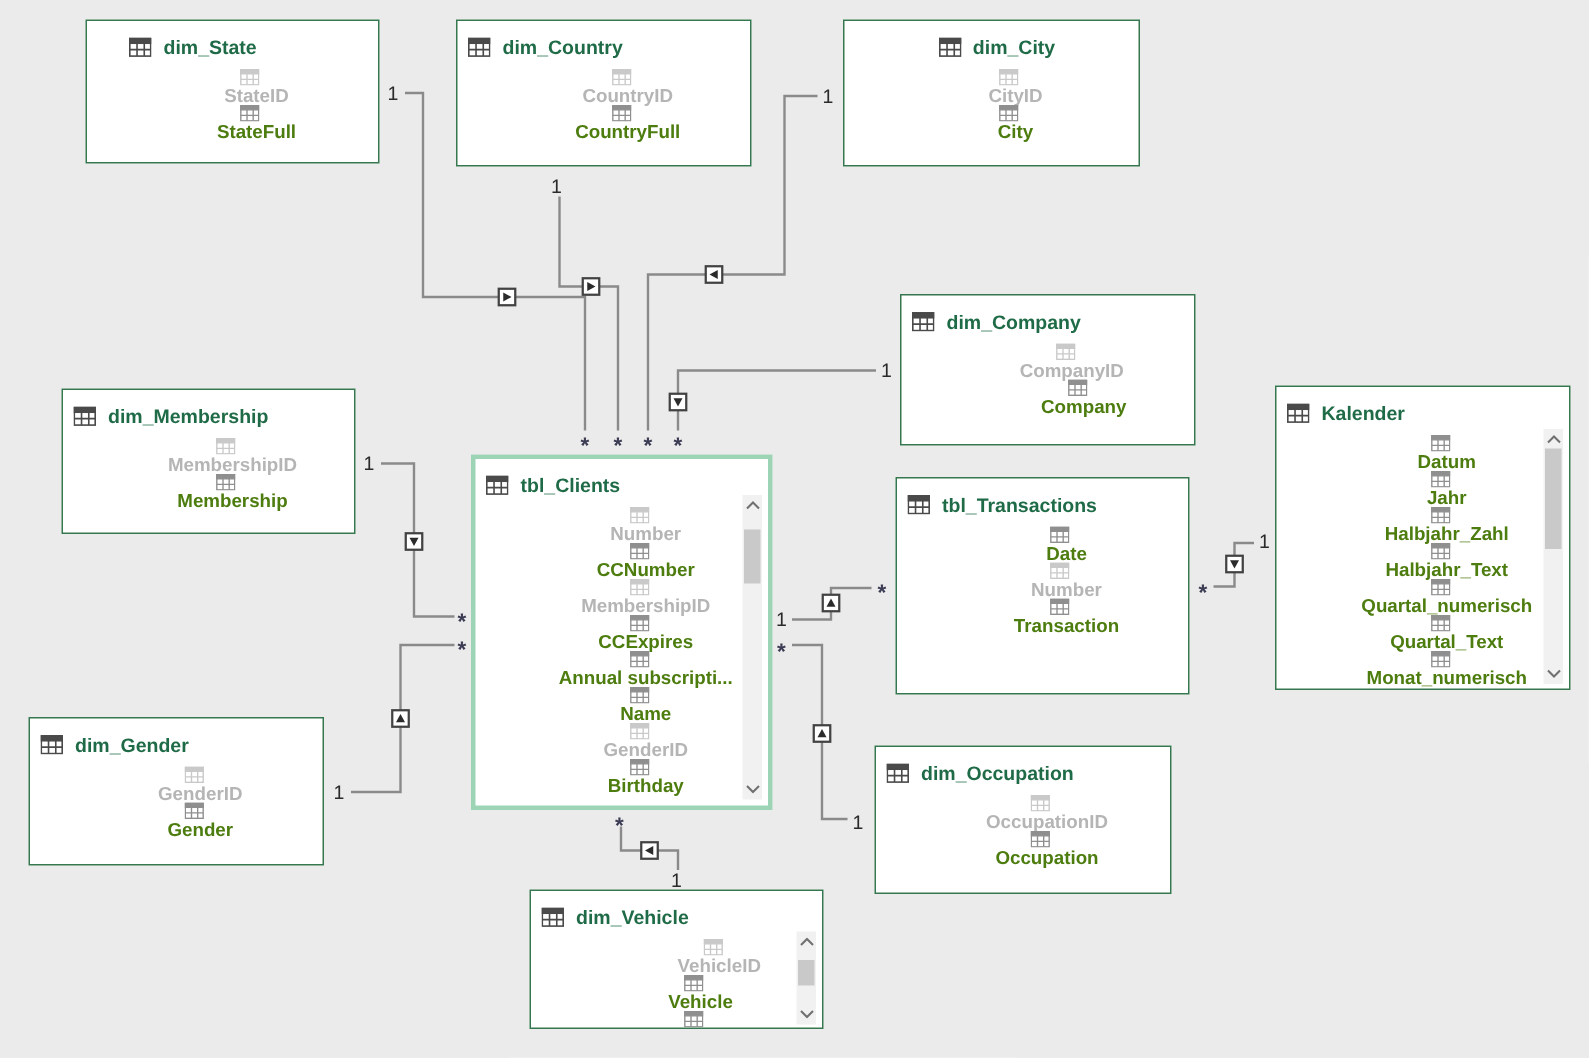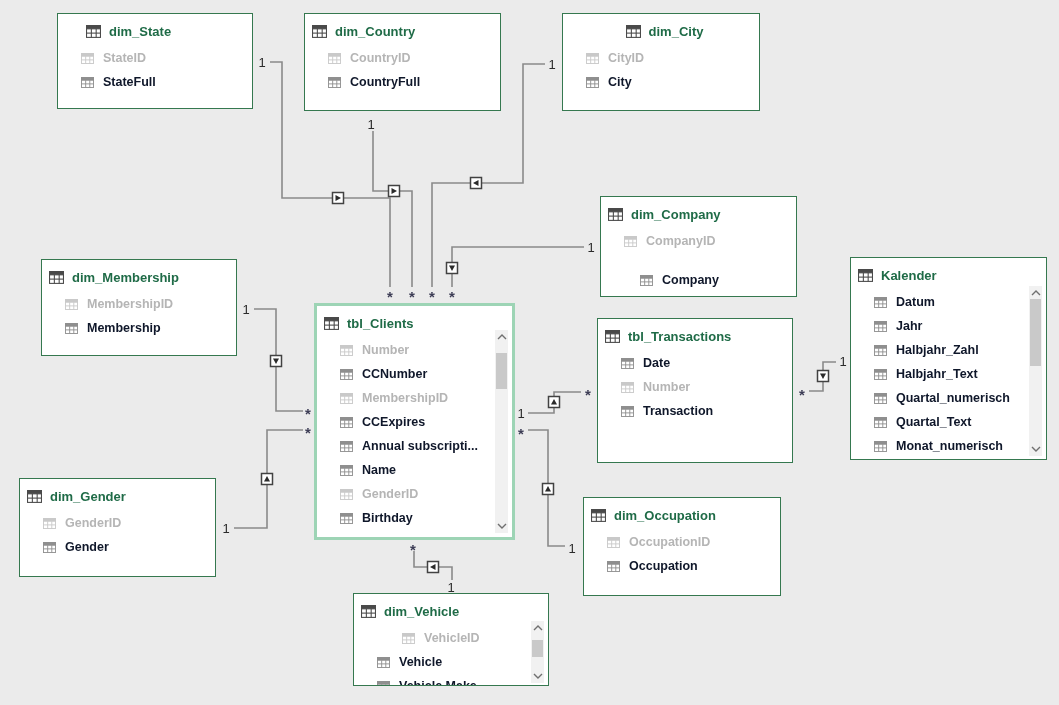--- a/index.html
+++ b/index.html
@@ -6,24 +6,24 @@
   body{font-family:"Liberation Sans",sans-serif;}
   #canvas{position:relative;width:1059px;height:705px;background:#ebebeb;overflow:hidden;}
   #rel-layer{position:absolute;left:0;top:0;width:1059px;height:705px;pointer-events:none;}
   .table-card{position:absolute;background:#fff;box-sizing:border-box;overflow:hidden;}
   .table-card.normal{border:1px solid #35784f;}
   .table-card.selected{border:3px solid #9dd4b5;}
   .row{position:absolute;left:0;right:0;height:24px;display:flex;align-items:center;white-space:nowrap;}
   .row.header{height:26px;}
   .row .ticon{flex:0 0 auto;display:inline-flex;}
   .hdr-title{margin-left:8px;font-size:13px;font-weight:700;color:#1f6b47;}
-  .fld-label{margin-left:9px;font-size:12.5px;font-weight:700;color:#0f172a;}
+  .fld-label{margin-left:9px;font-size:12.5px;font-weight:700;color:#4d7c0f;}
   .row.dimmed .fld-label{color:#b5b5b5;}
   .row.header{padding-left:7px;}
-  .row.field{padding-left:23px;}
+  .row.field{padding-left:23px;flex-direction:column;}
   .sbar{position:absolute;width:13px;background:#f1f1f1;}
   .sbar .thumb{position:absolute;left:1px;right:1px;background:#c9c9c9;}
   .sbar .chev{position:absolute;left:1px;width:11px;height:8px;display:flex;align-items:center;justify-content:center;}
   .card-body{position:absolute;inset:0;}
 </style>
 </head>
 <body>
 
 <div id="canvas">
   <svg id="rel-layer" width="1059" height="705" viewBox="0 0 1059 705">
@@ -238,21 +238,21 @@
               <svg width="13" height="11" viewBox="0 0 14 12">
                 <rect x="0.5" y="0.5" width="13" height="11" fill="none" stroke="#c9c9c9" stroke-width="1"></rect>
                 <rect x="0.5" y="0.5" width="13" height="3" fill="#c9c9c9" stroke="#c9c9c9" stroke-width="1"></rect>
                 <line x1="5" y1="3.5" x2="5" y2="11.5" stroke="#c9c9c9" stroke-width="1"></line>
                 <line x1="9.5" y1="3.5" x2="9.5" y2="11.5" stroke="#c9c9c9" stroke-width="1"></line>
                 <line x1="0.5" y1="7.5" x2="13.5" y2="7.5" stroke="#c9c9c9" stroke-width="1"></line>
               </svg>
             </span>
             <span class="fld-label">CompanyID</span>
           </div>
-          <div class="row field" style="top: 71px; padding-left: 39px;">
+          <div class="row field" style="top: 56px; padding-left: 39px;">
             <span class="ticon">
               <svg width="13" height="11" viewBox="0 0 14 12">
                 <rect x="0.5" y="0.5" width="13" height="11" fill="none" stroke="#8f8f8f" stroke-width="1"></rect>
                 <rect x="0.5" y="0.5" width="13" height="3" fill="#8f8f8f" stroke="#8f8f8f" stroke-width="1"></rect>
                 <line x1="5" y1="3.5" x2="5" y2="11.5" stroke="#8f8f8f" stroke-width="1"></line>
                 <line x1="9.5" y1="3.5" x2="9.5" y2="11.5" stroke="#8f8f8f" stroke-width="1"></line>
                 <line x1="0.5" y1="7.5" x2="13.5" y2="7.5" stroke="#8f8f8f" stroke-width="1"></line>
               </svg>
             </span>
             <span class="fld-label">Company</span>

